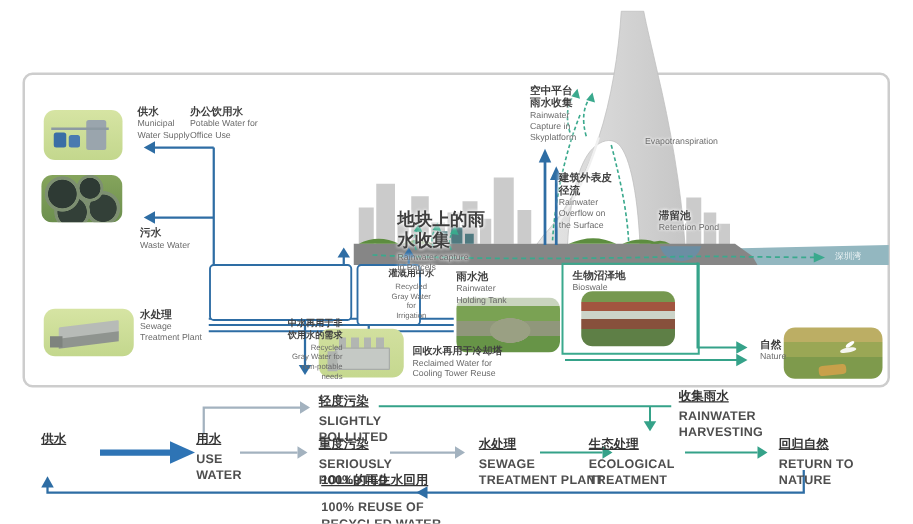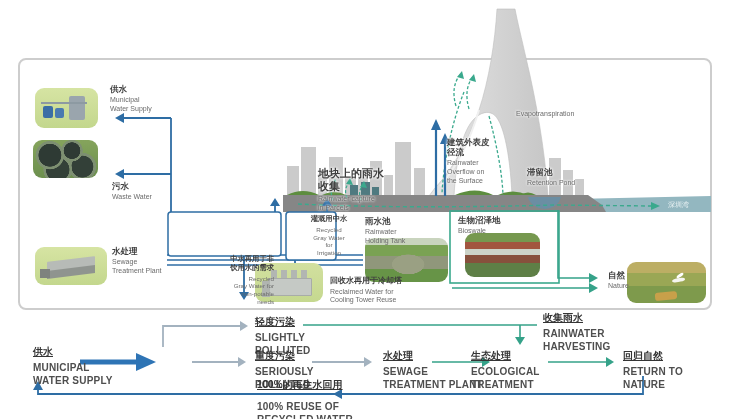--- a/index.html
+++ b/index.html
@@ -246,20 +246,25 @@
     <div class="d3"></div>
     <div class="d1"></div>
       <div class="d2"></div>
   </div>
 
   <div class="lbl" style="left:110px;top:84px;width:54px">
     <div class="cn">供水</div>
     <div class="en">Municipal
 Water Supply</div>
   </div>
+  <div class="lbl" style="left:152px;top:84px;width:70px">
+    <div class="cn">办公饮用水</div>
+    <div class="en">Potable Water for
+Office Use</div>
+  </div>
   <div class="lbl" style="left:112px;top:181px;width:60px">
     <div class="cn">污水</div>
     <div class="en">Waste Water</div>
   </div>
   <div class="lbl" style="left:112px;top:246px;width:58px">
     <div class="cn">水处理</div>
     <div class="en">Sewage
 Treatment Plant</div>
   </div>
   <div class="lbl boxlbl" style="left:174px;top:215px;width:100px">
@@ -276,23 +281,30 @@
 Gray Water
 for
 Irrigation</div>
   </div>
   <div class="lbl" style="left:330px;top:276px;width:88px">
     <div class="cn" style="font-size:8px">回收水再用于冷却塔</div>
     <div class="en">Reclaimed Water for
 Cooling Tower Reuse</div>
   </div>
   <div class="lbl halo" style="left:318px;top:167px;width:70px">
-    <div class="cn" style="font-size:11px">地块上的雨水收集</div>
+    <div class="cn" style="font-size:14px">地块上的雨水收集</div>
     <div class="en">Rainwater capture
 in Parcels</div>
+  </div>
+  <div class="lbl halo" style="left:424px;top:67px;width:50px">
+    <div class="cn">空中平台
+雨水收集</div>
+    <div class="en">Rainwater
+Capture in
+Skyplatform</div>
   </div>
   <div class="lbl halo" style="left:516px;top:110px;width:92px">
     <div class="en" style="margin-top:0">Evapotranspiration</div>
   </div>
   <div class="lbl halo" style="left:447px;top:137px;width:50px">
     <div class="cn">建筑外表皮
 径流</div>
     <div class="en">Rainwater
 Overflow on
 the Surface</div>
@@ -311,22 +323,25 @@
     <div class="cn">生物沼泽地</div>
     <div class="en">Bioswale</div>
   </div>
   <div class="lbl" style="left:608px;top:270px;width:40px">
     <div class="cn">自然</div>
     <div class="en">Nature</div>
   </div>
 
   <div class="lbl" style="left:33px;top:346px;width:90px">
     <div class="fcn">供水</div>
-    <div class="fen">MUNICIPAL
-WATER SUPPLY</div>
+  </div>
+  <div class="lbl" style="left:157px;top:346px;width:52px">
+    <div class="fcn">用水</div>
+    <div class="fen">USE
+WATER</div>
   </div>
   <div class="lbl" style="left:255px;top:316px;width:66px">
     <div class="fcn">轻度污染</div>
     <div class="fen">SLIGHTLY
 POLLUTED</div>
   </div>
   <div class="lbl" style="left:255px;top:350px;width:72px">
     <div class="fcn">重度污染</div>
     <div class="fen">SERIOUSLY
 POLLUTED</div>

